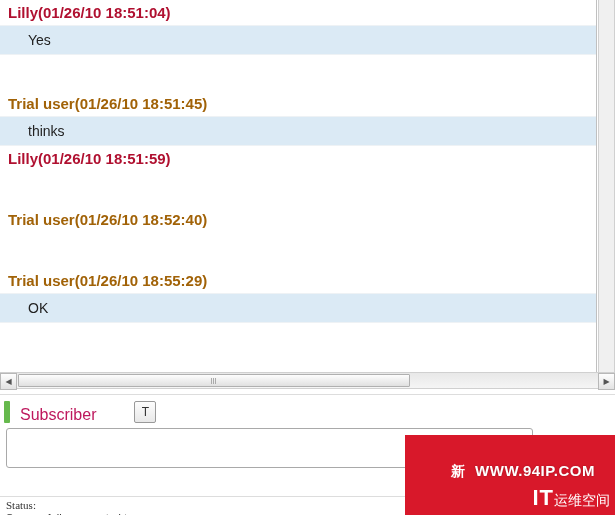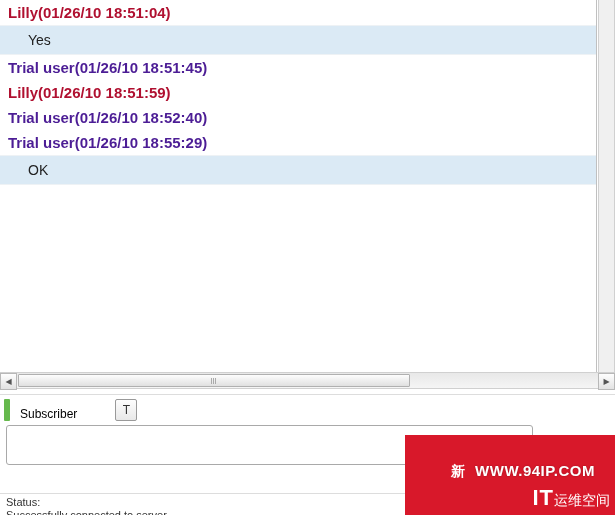--- a/index.html
+++ b/index.html
@@ -38,21 +38,21 @@
 .msg-block {
   padding: 0;
 }
 .msg-header {
   font-weight: bold;
   font-size: 15px;
   padding: 4px 0 4px 8px;
   background: #fff;
 }
 .msg-header.operator { color: #b01030; }
-.msg-header.user { color: #4c1d95; }
+.msg-header.user { color: #a16207; margin-top: 36px; }
 .msg-body {
   background: #dbeaf5;
   padding: 6px 8px 6px 28px;
   font-size: 14px;
   color: #222;
   border-top: 1px solid #eef2f5;
   border-bottom: 1px solid #eef2f5;
 }
 .hscroll {
   height: 17px;
@@ -108,22 +108,22 @@
   gap: 8px;
   background: #fff;
 }
 .green-bar {
   width: 6px;
   height: 22px;
   background: #66b94d;
   border-radius: 1px;
 }
 .subscriber-label {
-  font-size: 12px;
-  color: #000000;
+  font-size: 16px;
+  color: #be185d;
   padding-left: 2px;
   margin-top: 7px;
 }
 .t-button {
   width: 22px;
   height: 22px;
   background: linear-gradient(#fdfdfd,#e8e8e8);
   border: 1px solid #999;
   border-radius: 2px;
   font-size: 12px;
@@ -161,20 +161,21 @@
   border-radius: 3px;
 }
 .status-area {
   margin-top: 28px;
   padding: 2px 6px;
   border-top: 1px solid #ddd;
 }
 .status-label {
   font-size: 11px;
   color: #333;
+  font-family: Liberation Serif, serif;
 }
 .status-text {
   font-size: 11px;
   color: #333;
   padding-top: 1px;
 }
 .overlay-badge {
   position: absolute;
   right: 0;
   bottom: 0;
@@ -231,20 +232,21 @@
 <body>
 
 <div class="chat-area">
   <div class="chat-scroll" id="chat-scroll">
       <div class="msg-block">
         <div class="msg-header operator">Lilly(01/26/10 18:51:04)</div>
         <div class="msg-body">Yes</div>
       </div>
       <div class="msg-block">
         <div class="msg-header user">Trial user(01/26/10 18:51:45)</div>
+        <div class="msg-body">thinks</div>
       </div>
       <div class="msg-block">
         <div class="msg-header operator">Lilly(01/26/10 18:51:59)</div>
       </div>
       <div class="msg-block">
         <div class="msg-header user">Trial user(01/26/10 18:52:40)</div>
       </div>
       <div class="msg-block">
         <div class="msg-header user">Trial user(01/26/10 18:55:29)</div>
         <div class="msg-body">OK</div>

